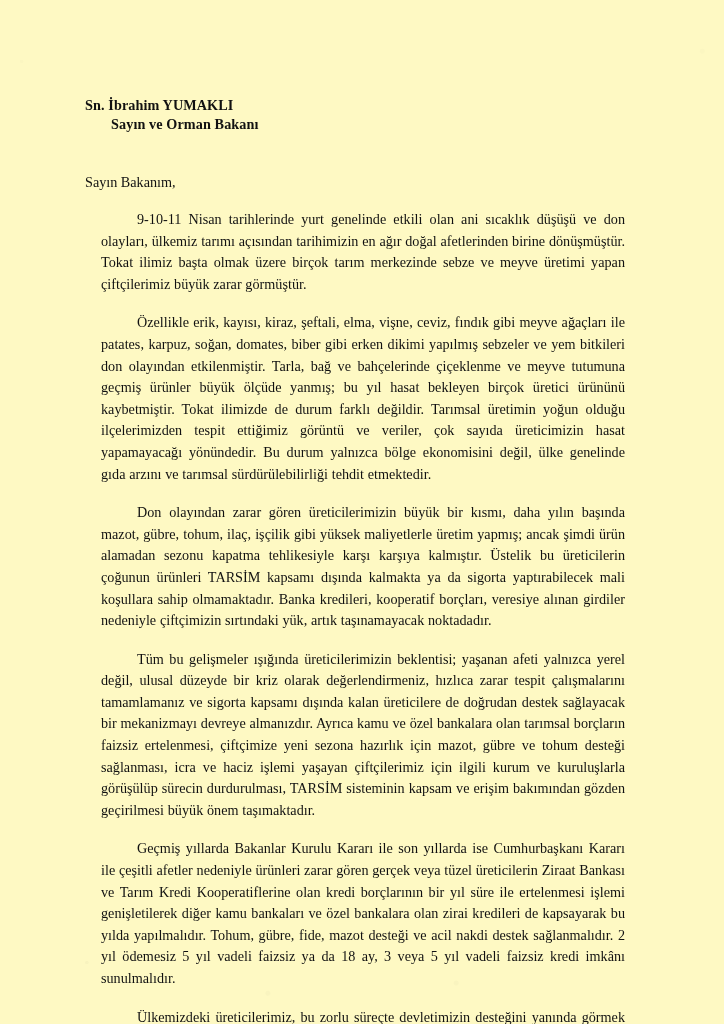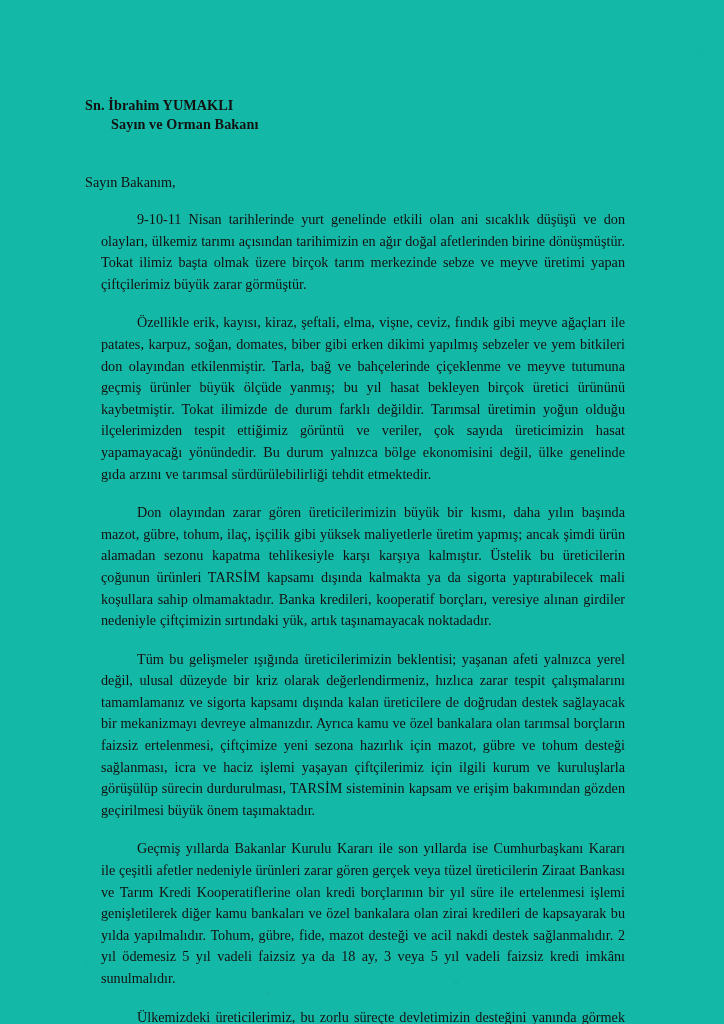--- a/index.html
+++ b/index.html
@@ -10,21 +10,21 @@
   }
   body {
     font-family: "Liberation Serif", "DejaVu Serif", serif;
     color: #111111;
   }
 
   .page {
     position: relative;
     width: 724px;
     height: 1024px;
-    background: #14b8a6;
+    background: #fef9c3;
     box-sizing: border-box;
     overflow: hidden;
   }
 
   
   .paper-noise {
     position: absolute;
     inset: 0;
     pointer-events: none;
     background:

